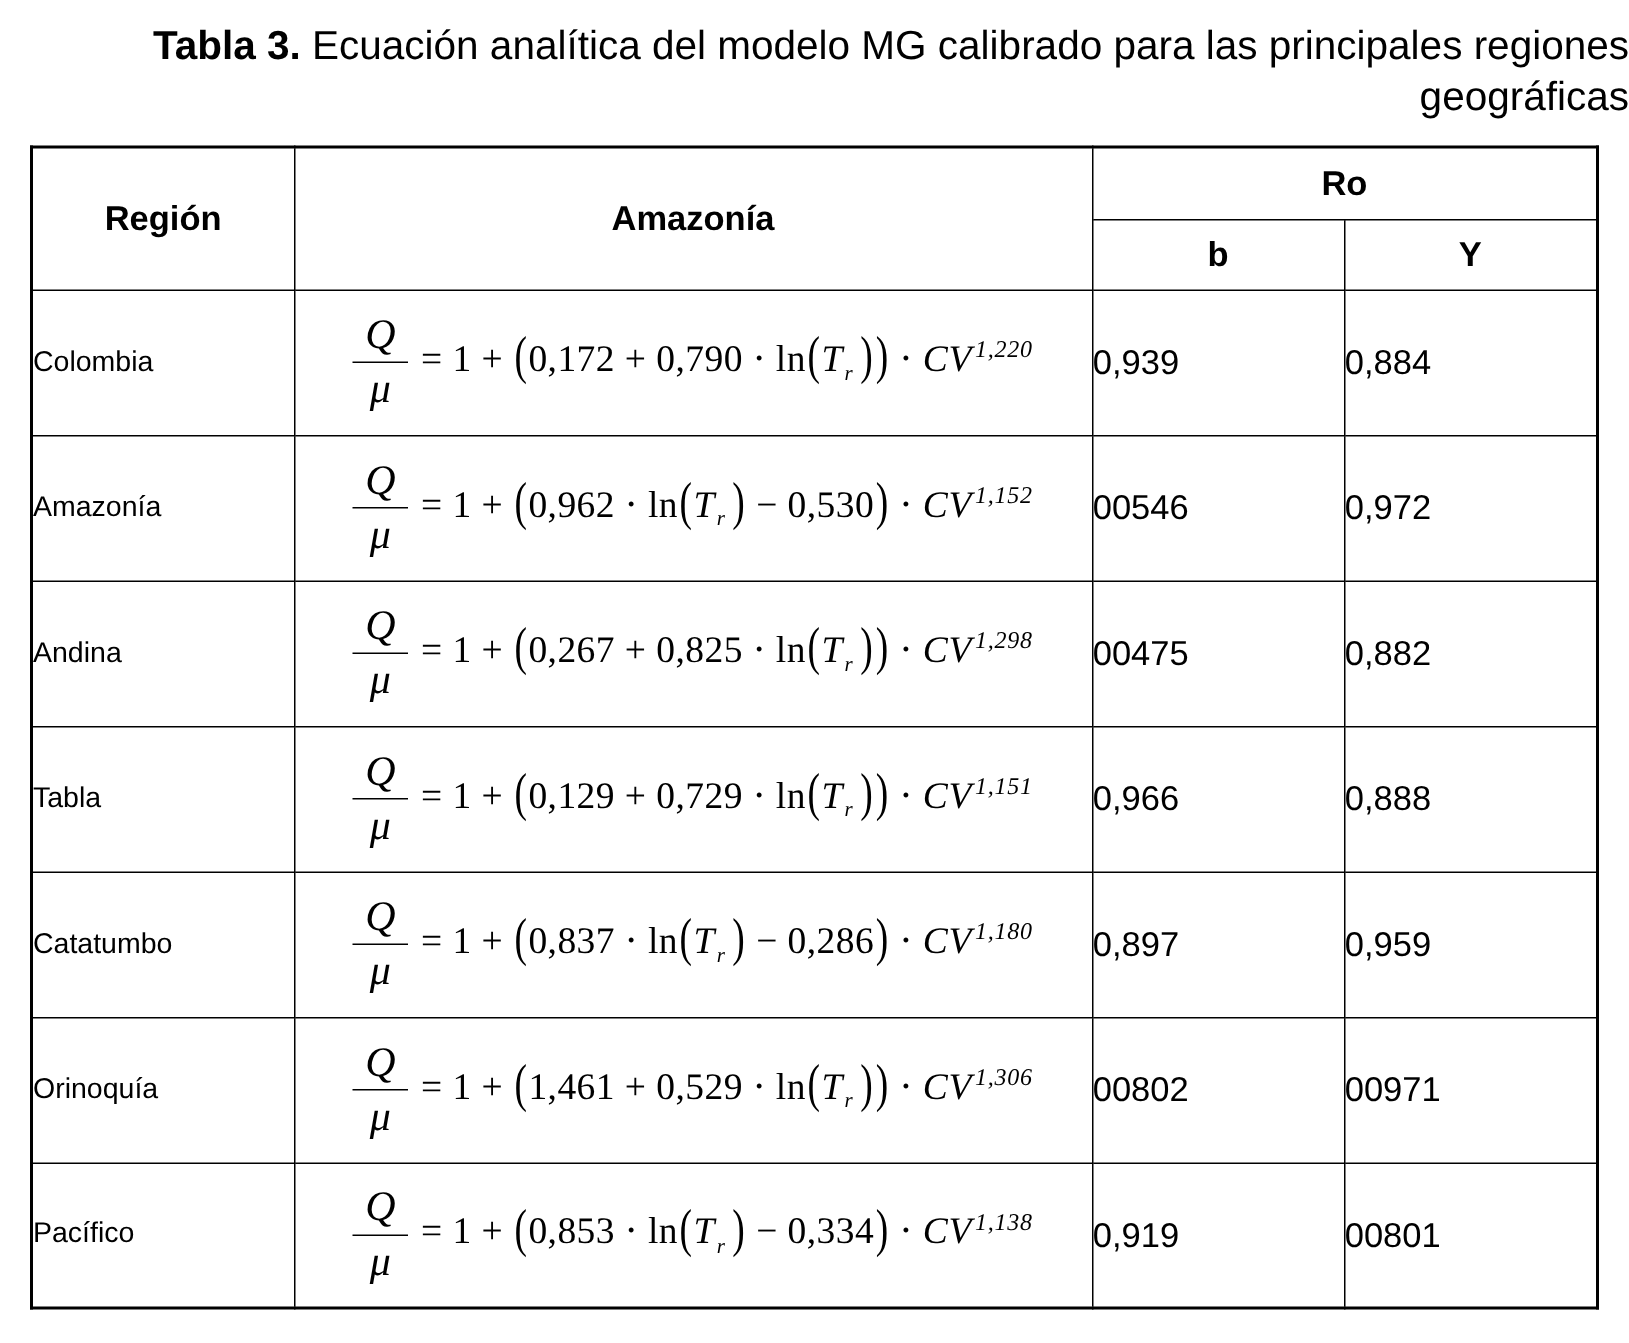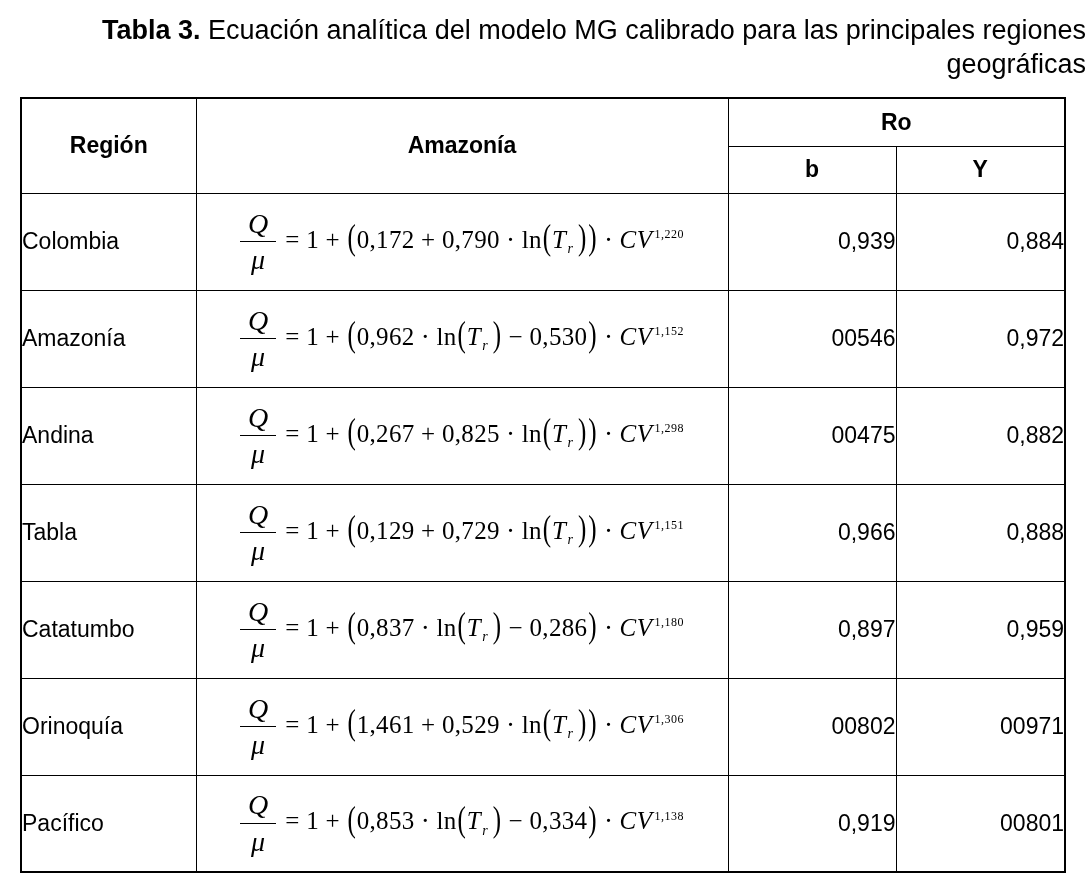--- a/index.html
+++ b/index.html
@@ -28,44 +28,44 @@
   tr.hrow1 { height: 48px; }
   tr.hrow2 { height: 47px; }
   tbody tr { height: 97px; }
 
   thead th {
     font-size: 23px; font-weight: bold; text-align: center; vertical-align: middle;
   }
   th.italic-head { }
 
   td.region {
-    font-size: 23px; text-align: left; vertical-align: middle; padding-left: 15px;
+    font-size: 19px; text-align: left; vertical-align: middle; padding-left: 15px;
   }
   td.eqcell { text-align: center; vertical-align: middle; }
-  td.val { font-size: 23px; text-align: right; vertical-align: middle; }
+  td.val { font-size: 23px; text-align: left; vertical-align: middle; }
 
   
   .equation {
     font-family: "Liberation Serif", "DejaVu Serif", serif;
     font-size: 25px; white-space: nowrap; display: inline-block; color: #000;
   }
   .frac {
     display: inline-block; vertical-align: middle; text-align: center;
     margin-right: 9px; font-style: italic; line-height: 1.05;
   }
   .frac .num { display: block; font-size: 28px; padding: 0 8px 3px; border-bottom: 1.6px solid #000; }
   .frac .den { display: block; font-size: 28px; padding-top: 3px; }
   .eq-var { font-style: italic; letter-spacing: 0.5px; }
   .eq-txt { letter-spacing: 0.3px; }
   .eq-big {
     display: inline-block; transform: scaleY(1.42); transform-origin: 50% 58%;
     padding: 0 1px; font-style: normal;
   }
   .equation sub { font-size: 14px; font-style: italic; margin: 0 4px 0 1px; }
-  .equation sup { font-size: 12px; margin-left: 2px; letter-spacing: 0.5px; }
+  .equation sup { font-size: 16px; margin-left: 2px; letter-spacing: 0.5px; font-style: italic; }
 </style>
 </head>
 <body>
 
 <div class="caption">
   <div><span class="cap-bold">Tabla 3.</span><span> Ecuación analítica del modelo MG calibrado para las principales regiones geográficas</span></div>
 </div>
 
 <table class="main">
   <colgroup>

